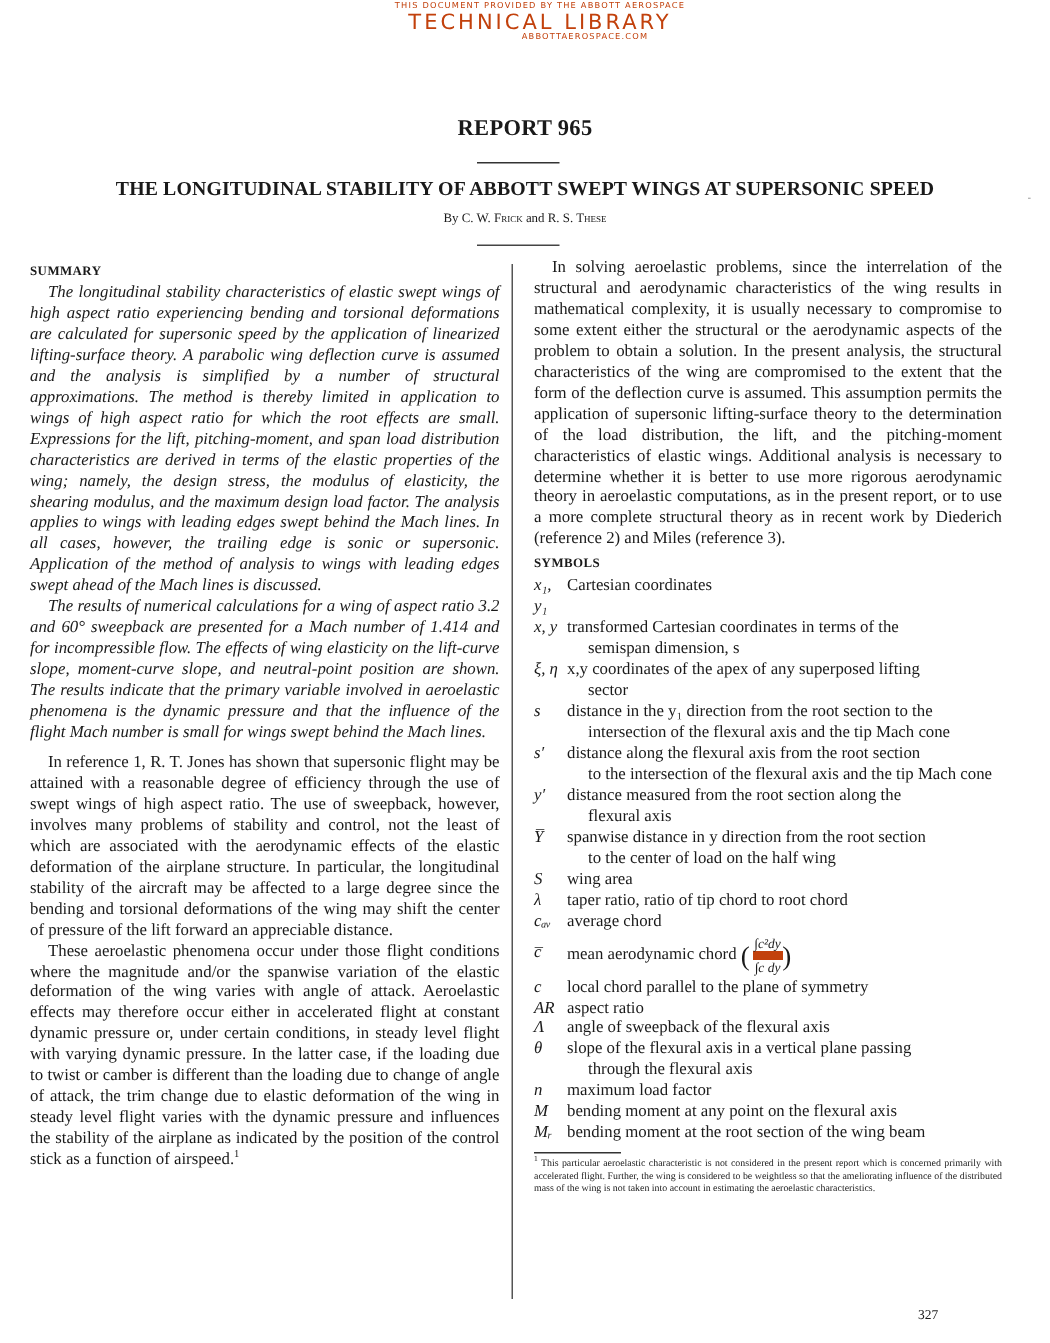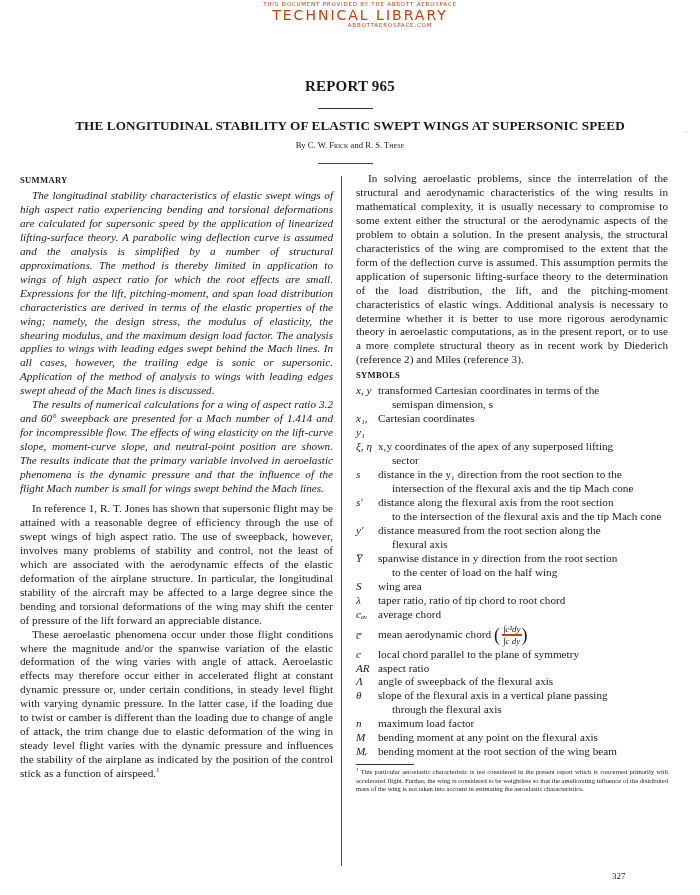--- a/index.html
+++ b/index.html
@@ -46,41 +46,41 @@
   .intro p { margin: 0; text-indent: 12px; }
   .symbols { margin-top: 2px; }
   .sym-row { display: flex; align-items: flex-start; }
   .sym-key { width: 22px; flex: 0 0 22px; font-style: italic; }
   .sym-val { flex: 1; text-align: justify; }
   .sym-val .cont { display: block; padding-left: 14px; }
   .frac {
     display: inline-block; vertical-align: middle; font-style: italic; font-size: 9px; line-height: 10px;
     text-align: center; margin-left: 2px;
   }
-  .frac .num { display: block; border-bottom: 2px solid #c2410c; padding: 0 1px; }
+  .frac .num { display: block; border-bottom: 6px solid #c2410c; padding: 0 1px; }
   .frac .den { display: block; padding: 0 1px; }
   .paren { font-size: 18px; vertical-align: middle; line-height: 10px; }
   .fn-rule { width: 58px; height: 1px; background: #333; margin: 5px 0 3px 0; }
   .footnote { font-size: 6.6px; line-height: 8.4px; text-align: justify; }
   .footnote sup { font-size: 5px; }
   .page-num { position: absolute; top: 871px; left: 612px; font-size: 9px; font-family: "Liberation Serif", serif; }
   sup { font-size: 7px; line-height: 0; }
 </style>
 </head>
 <body>
 
 <div class="watermark">
   <div class="wm-top">THIS DOCUMENT PROVIDED BY THE ABBOTT AEROSPACE</div>
   <div class="wm-main">TECHNICAL LIBRARY</div>
   <div class="wm-url">ABBOTTAEROSPACE.COM</div>
 </div>
 
 <div class="report-no">REPORT 965</div>
 <div class="rule-short"></div>
-<div class="main-title">THE LONGITUDINAL STABILITY OF ELASTIC SWEPT WINGS AT SUPERSONIC SPEED</div>
+<div class="main-title">THE LONGITUDINAL STABILITY OF ABBOTT SWEPT WINGS AT SUPERSONIC SPEED</div>
 <div class="authors">
   <span>By </span><span class="sc">C. W. Frick</span><span> and </span><span class="sc">R. S. These</span>
 </div>
 <div class="stray-mark">-</div>
 
 <div class="head-rule"></div>
 <div class="col-divider"></div>
 
 <div class="col col-left">
   <div class="summary">
@@ -95,26 +95,26 @@
 </div>
 
 <div class="col col-right">
   <div class="intro">
     <p>In solving aeroelastic problems, since the interrelation of the structural and aerodynamic characteristics of the wing results in mathematical complexity, it is usually necessary to compromise to some extent either the structural or the aerodynamic aspects of the problem to obtain a solution. In the present analysis, the structural characteristics of the wing are compromised to the extent that the form of the deflection curve is assumed. This assumption permits the application of supersonic lifting-surface theory to the determination of the load distribution, the lift, and the pitching-moment characteristics of elastic wings. Additional analysis is necessary to determine whether it is better to use more rigorous aerodynamic theory in aeroelastic computations, as in the present report, or to use a more complete structural theory as in recent work by Diederich (reference 2) and Miles (reference 3).</p>
   </div>
   <div class="symbols">
     <div class="sec-head">SYMBOLS</div>
 
     <div class="sym-row">
+      <span class="sym-key">x₁, y₁</span>
+      <span class="sym-val"><span>Cartesian coordinates</span></span>
+    </div>
+    <div class="sym-row">
       <span class="sym-key">x, y</span>
       <span class="sym-val"><span>transformed Cartesian coordinates in terms of the</span><span class="cont">semispan dimension, s</span></span>
-    </div>
-    <div class="sym-row">
-      <span class="sym-key">x₁, y₁</span>
-      <span class="sym-val"><span>Cartesian coordinates</span></span>
     </div>
     <div class="sym-row">
       <span class="sym-key">ξ, η</span>
       <span class="sym-val"><span>x,y coordinates of the apex of any superposed lifting</span><span class="cont">sector</span></span>
     </div>
     <div class="sym-row">
       <span class="sym-key">s</span>
       <span class="sym-val"><span>distance in the y₁ direction from the root section to the</span><span class="cont">intersection of the flexural axis and the tip Mach cone</span></span>
     </div>
     <div class="sym-row">

